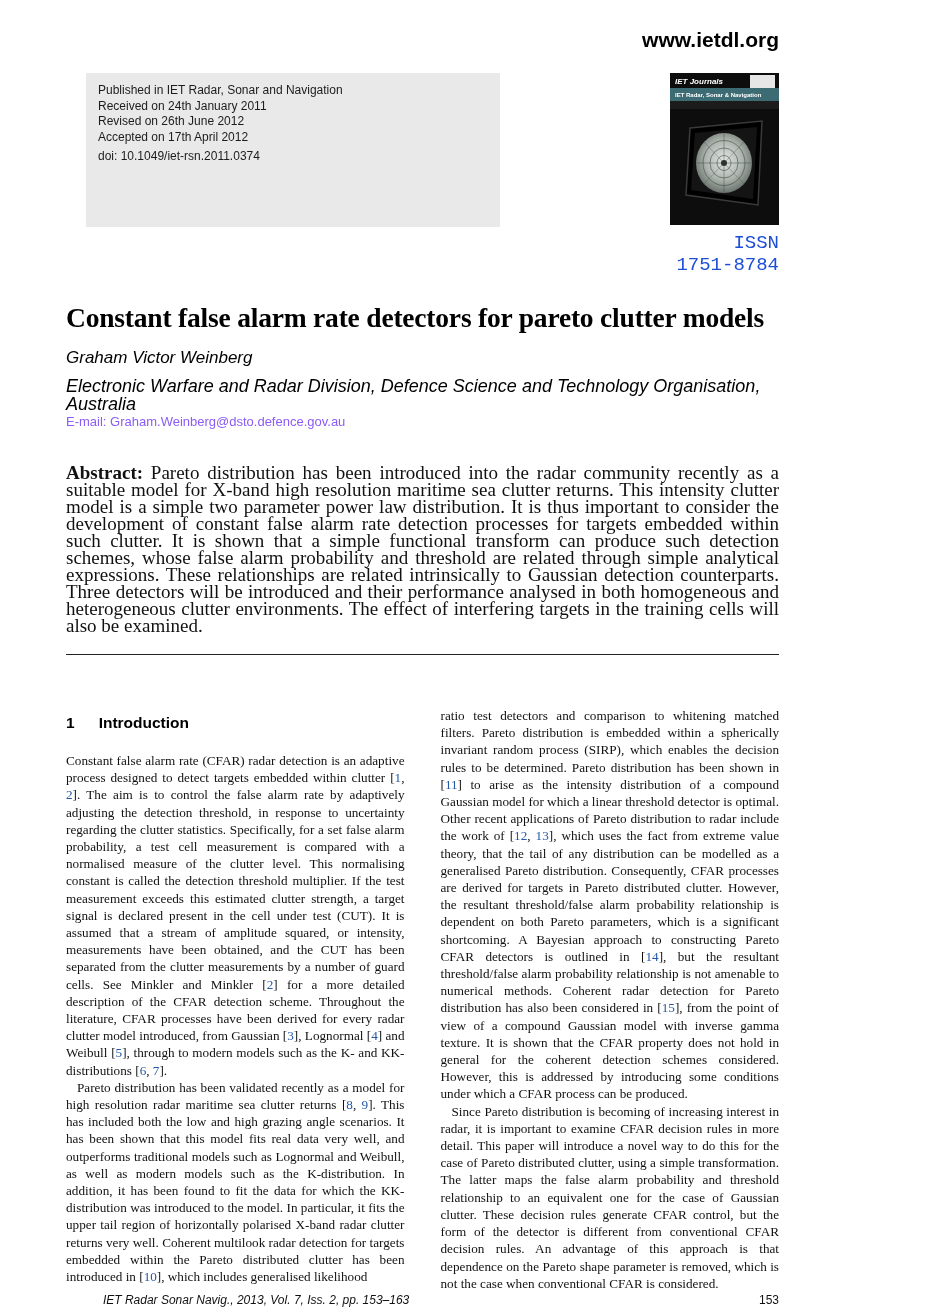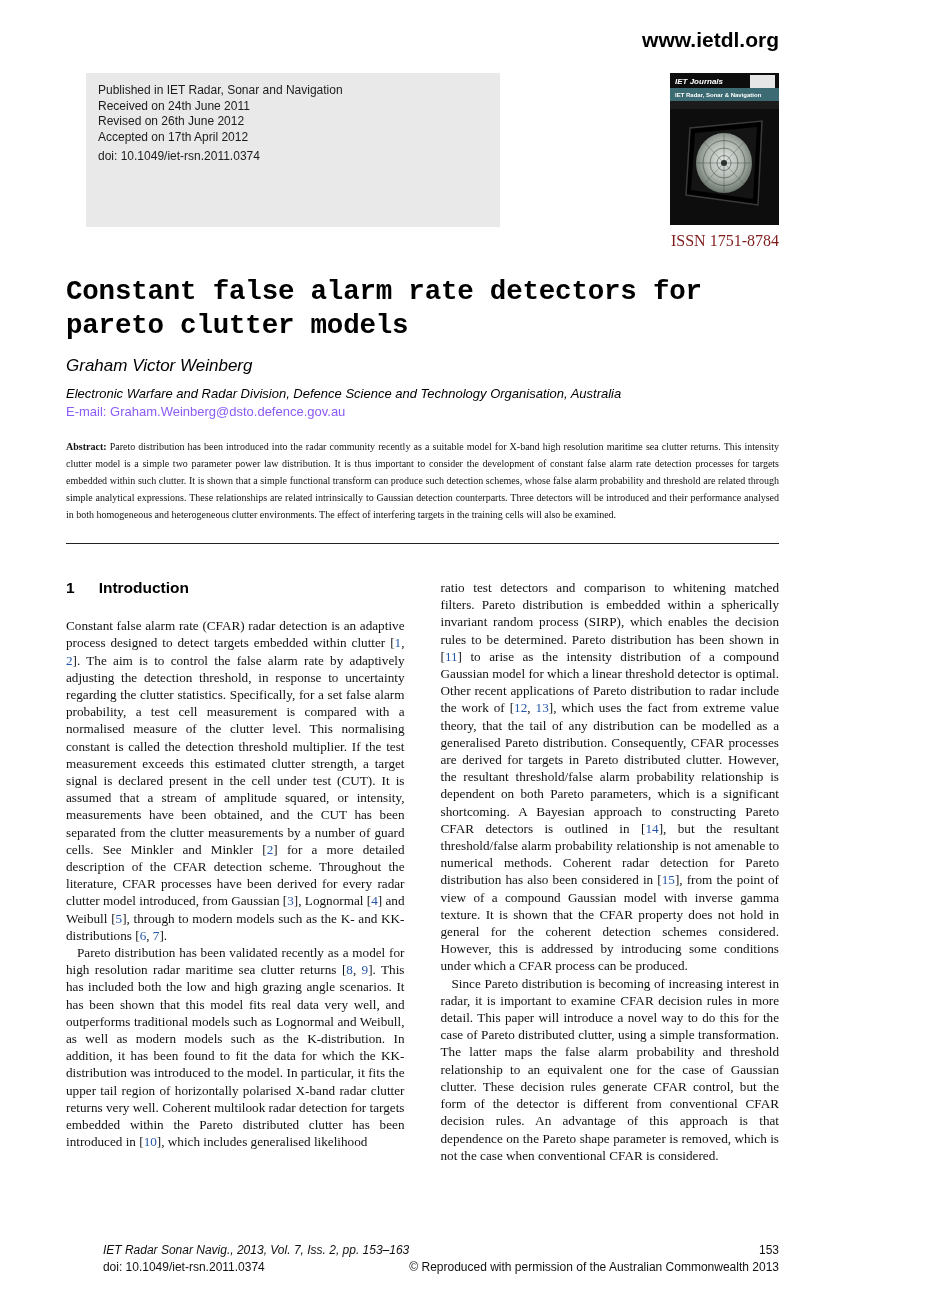--- a/index.html
+++ b/index.html
@@ -8,33 +8,33 @@
   .page { width:844px; height:1309px; padding:28px 65px 34px 66px; display:flex; flex-direction:column; overflow:hidden; background:#fff; position:relative; }
 
   .site { text-align:right; font-family:"Liberation Sans", sans-serif; font-weight:bold; font-size:21px; color:#000; }
 
   .header-row { display:flex; justify-content:space-between; margin-top:21px;padding-left:20px; }
   .pub-box { width:414px; height:154px; background:#e9e9e9; padding:10px 12px; font-family:"Liberation Sans", sans-serif; font-size:12px; line-height:15.5px; color:#1c1c1c; }
   .pub-box .doi-line { margin-top:4px; }
 
   .cover-col { width:109px; display:flex; flex-direction:column; }
   .cover { width:109px; height:152px; background:#0d0d0d; }
-  .issn { text-align:right; font-family:Liberation Serif, serif; font-size:16px; margin-top:7px; color:#7f1d1d; }
+  .issn { text-align:right; font-family:Liberation Mono, monospace; font-size:19px; margin-top:7px; color:#1d4ed8; }
 
-  .title { margin-top:25px; font-family:Liberation Mono, monospace; font-weight:bold; font-size:27.5px; line-height:34px; letter-spacing:-0.2px; color:#000; max-width:800px; }
+  .title { margin-top:25px; font-family:Liberation Serif, serif; font-weight:bold; font-size:27.5px; line-height:34px; letter-spacing:-0.2px; color:#000; max-width:800px; }
   .author { margin-top:13px; font-family:"Liberation Sans", sans-serif; font-style:italic; font-size:17px; color:#000; }
-  .affil { margin-top:9px; font-family:"Liberation Sans", sans-serif; font-style:italic; font-size:13px; line-height:18px; color:#000; }
+  .affil { margin-top:9px; font-family:"Liberation Sans", sans-serif; font-style:italic; font-size:18px; line-height:18px; color:#000; }
   .email { font-family:"Liberation Sans", sans-serif; font-size:13px; line-height:18px; color:#8b5cf6; }
 
-  .abstract { margin-top:17px; font-size:10px; line-height:17px; text-align:justify; color:#111; }
+  .abstract { margin-top:33px; font-size:19px; line-height:17px; text-align:justify; color:#111; }
   .abstract b { font-weight:bold; }
 
   .rule { border-top:1.5px solid #222; margin-top:20px; }
 
-  .columns { display:flex; gap:36px; margin-top:35px; }
+  .columns { display:flex; gap:36px; margin-top:52px;align-items:center; }
   .col { width:380px; font-size:13.2px; line-height:17.2px; text-align:justify; color:#111; }
   .section-heading { font-family:"Liberation Sans", sans-serif; font-weight:bold; font-size:15.5px; color:#000; margin-bottom:21px; }
   .section-heading .num { display:inline-block; margin-right:24px; }
   .col p { margin:0; }
   .col p.indent { text-indent:11px; }
   .cite { color:#2456a6; }
 
   .footer { margin-top:auto; display:flex; justify-content:flex-end; align-items:flex-end; font-family:"Liberation Sans", sans-serif; font-size:12px; line-height:16.5px; color:#111; }
   .footer .ref { font-style:italic; }
   .footer .right { text-align:right; }
@@ -42,21 +42,21 @@
 </head>
 <body>
 
 <div class="page">
 
   <div class="site">www.ietdl.org</div>
 
   <div class="header-row">
     <div class="pub-box">
       <div>Published in IET Radar, Sonar and Navigation</div>
-      <div>Received on 24th June 2011</div>
+      <div>Received on 24th January 2011</div>
       <div>Revised on 26th June 2012</div>
       <div>Accepted on 17th April 2012</div>
       <div class="doi-line">doi: 10.1049/iet-rsn.2011.0374</div>
     </div>
 
     <div class="cover-col">
       <div class="cover">
         <svg width="109" height="152" viewBox="0 0 109 152">
           <defs>
             <radialGradient id="g1" cx="50%" cy="45%" r="60%">

